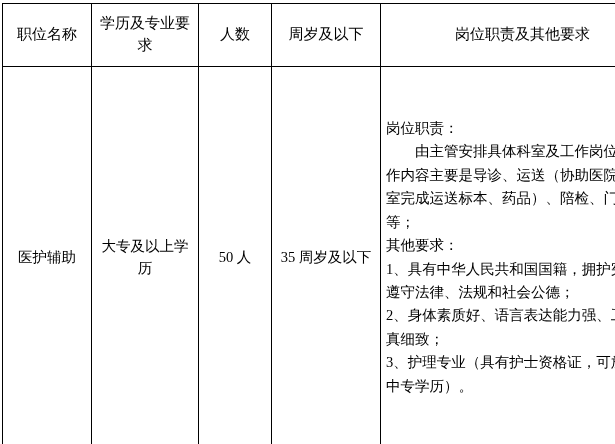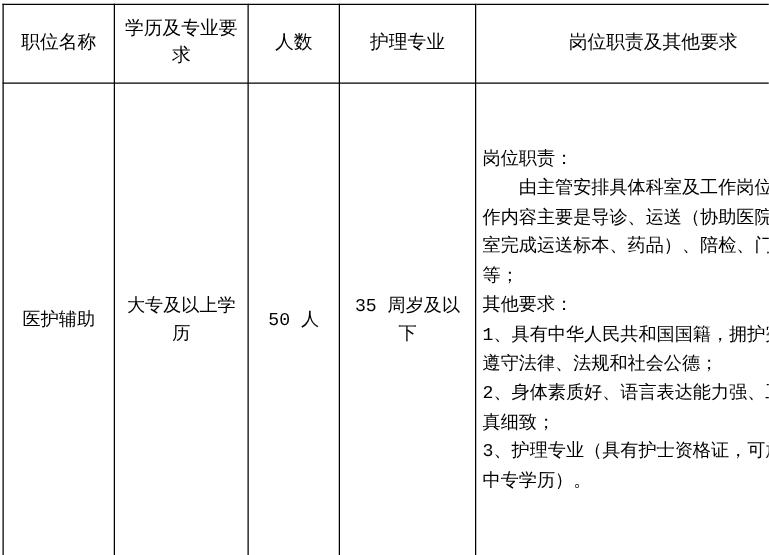--- a/index.html
+++ b/index.html
@@ -12,21 +12,20 @@
     height: 444px;
     font-family: "Liberation Serif", "DejaVu Serif", serif;
     color: #000000;
     overflow: hidden;
   }
   .sheet {
     width: 550px;
     height: 444px;
     box-sizing: border-box;
     padding: 3px 2px 2px 2px;
-    font-family: Liberation Mono, monospace;
   }
   table.job-table {
     border-collapse: collapse;
     table-layout: fixed;
     width: 609px;
     margin: 0 auto;
   }
   table.job-table td,
   table.job-table th {
     border: 1px solid #000000;
@@ -73,21 +72,21 @@
 </head>
 <body>
 
 <div class="sheet">
   <table class="job-table">
     <thead>
       <tr>
         <td class="col-title">职位名称</td>
         <td class="col-edu">学历及专业要求</td>
         <td class="col-count">人数</td>
-        <td class="col-age">护理专业</td>
+        <td class="col-age">周岁及以下</td>
         <td class="col-duty">岗位职责及其他要求</td>
       </tr>
     </thead>
     <tbody>
       <tr class="rowspan-body">
         <td class="center">医护辅助</td>
         <td class="center">大专及以上学历</td>
         <td class="center">50 人</td>
         <td class="center">35 周岁及以下</td>
         <td class="duty-cell">

